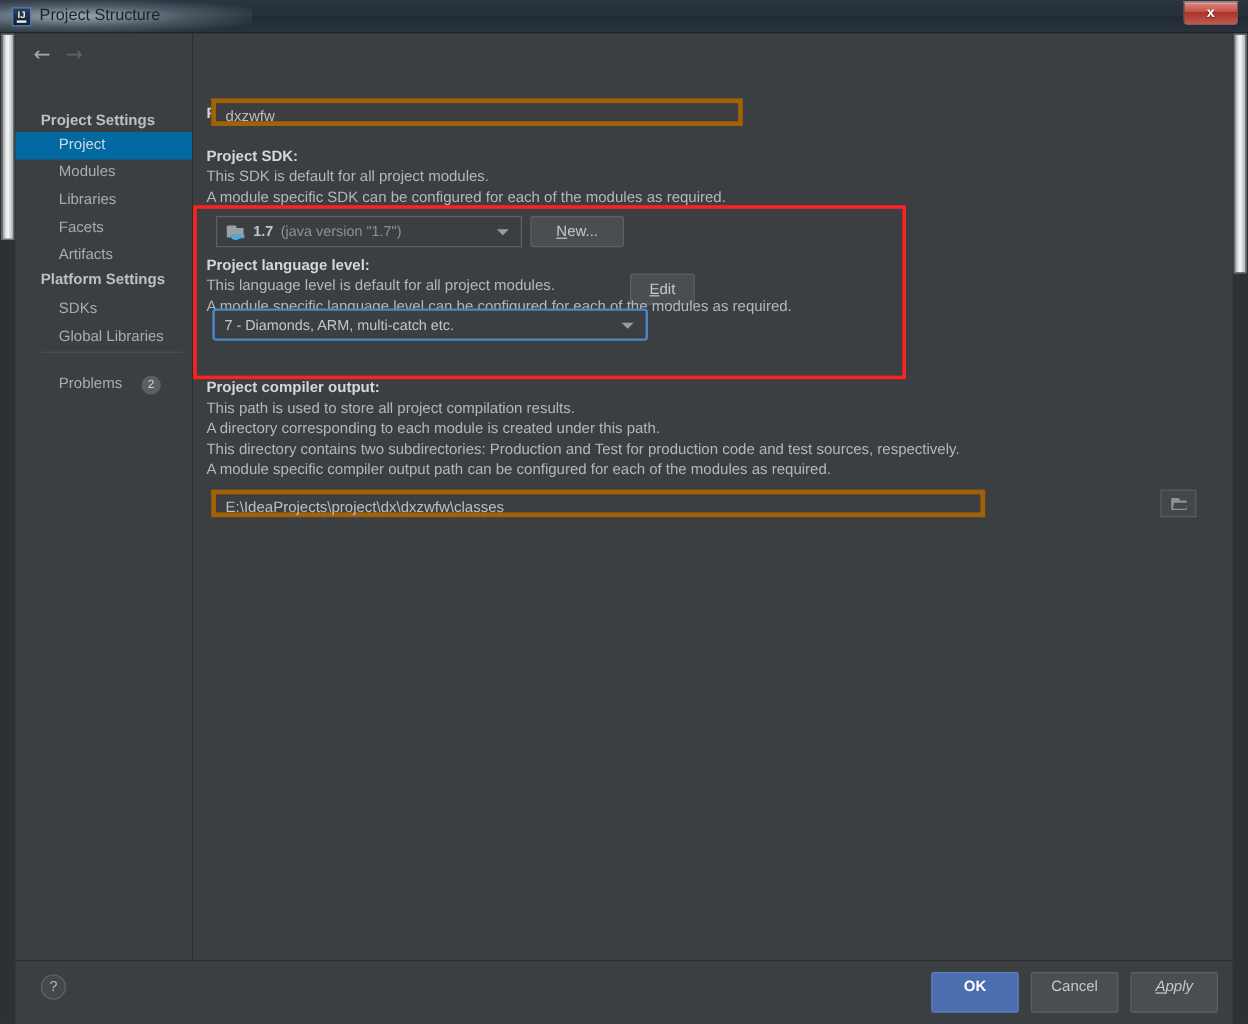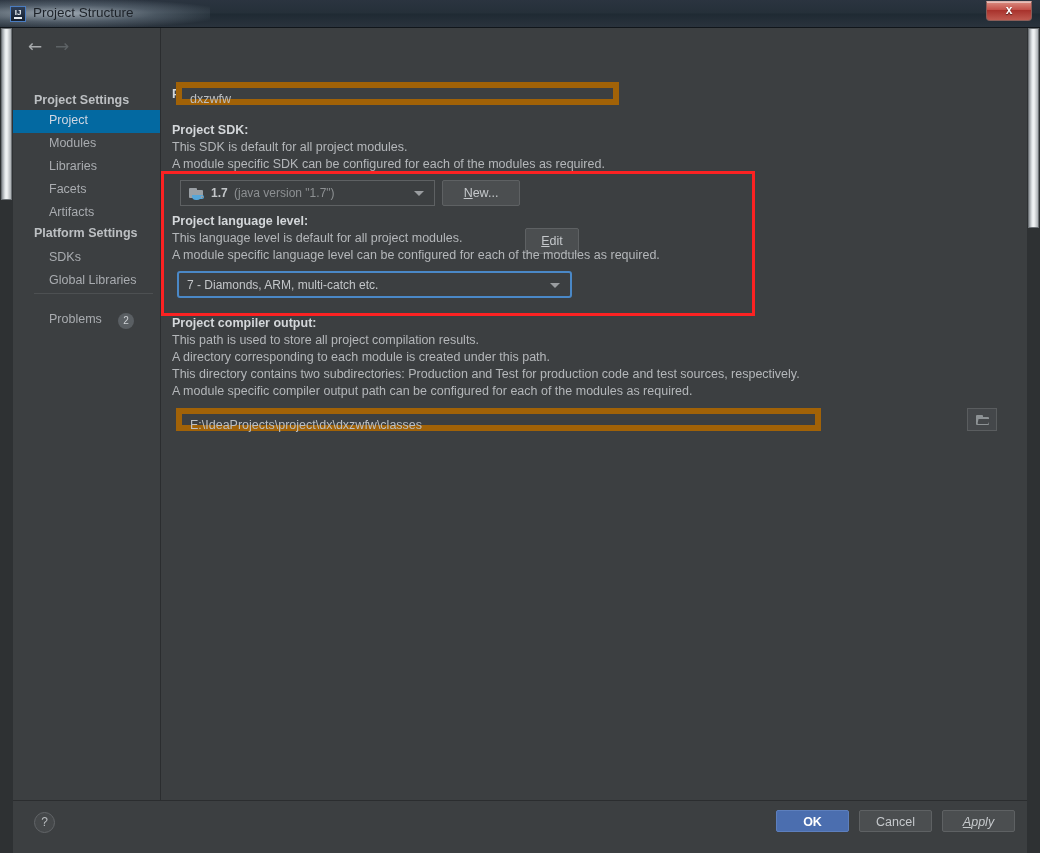--- a/index.html
+++ b/index.html
@@ -234,21 +234,21 @@
     font-size: 12.5px;
     color: #b4b7ba;
     white-space: nowrap;
     font-family: "Liberation Sans", sans-serif;
   }
 
   
   .textfield {
     position: absolute;
     background: #3c3f41;
-    border: 6px solid #a16207;
+    border: 4px solid #a16207;
     box-sizing: border-box;
     cursor: text;
   }
   .textfield .val {
     position: absolute;
     left: 8px; top: 4px;
     font-size: 12.5px;
     color: #bcbfc2;
     white-space: nowrap;
     font-family: "Liberation Sans", sans-serif;
@@ -411,21 +411,21 @@
     left: 0; top: 2px;
     width: 19px;
     text-align: center;
     font-size: 12px;
     color: #b9bcbf;
     font-family: "Liberation Sans", sans-serif;
   }
   .footbtn {
     position: absolute;
     top: 810px;
-    height: 22px;
+    height: 34px;
     border-radius: 2px;
     box-sizing: border-box;
     cursor: pointer;
   }
   .footbtn .lbl {
     position: absolute;
     left: 0; top: 4px;
     width: 100%;
     text-align: center;
     font-size: 12.5px;
@@ -552,21 +552,21 @@
       </div>
 
       <div class="pushbtn" style="left:364px; top:152px; width:54px; height:26px;margin-top:48px;">
         <div class="lbl" style="top:5px;"><u>E</u>dit</div>
       </div>
 
       <div class="h-label" style="left:11px; top:186px;">Project language level:</div>
       <div class="d-text" style="left:11px; top:203px;">This language level is default for all project modules.</div>
       <div class="d-text" style="left:11px; top:220px;">A module specific language level can be configured for each of the modules as required.</div>
 
-      <div class="combo focused" style="left:16px; top:243px; width:395px; height:27px;text-align:center;">
+      <div class="combo focused" style="left:16px; top:229px; width:363px; height:27px;text-align:center;">
         <div class="val" style="left:8px; top:5px;">7 - Diamonds, ARM, multi-catch etc.</div>
         <div class="arrow" style="right:10px; top:10px;"></div>
       </div>
 
       <div class="h-label" style="left:11px; top:288px;">Project compiler output:</div>
       <div class="d-text" style="left:11px; top:305px;">This path is used to store all project compilation results.</div>
       <div class="d-text" style="left:11px; top:322px;">A directory corresponding to each module is created under this path.</div>
       <div class="d-text" style="left:11px; top:356px;">A module specific compiler output path can be configured for each of the modules as required.</div>
       <div class="d-text" style="left:11px; top:339px;">This directory contains two subdirectories: Production and Test for production code and test sources, respectively.</div>
 

